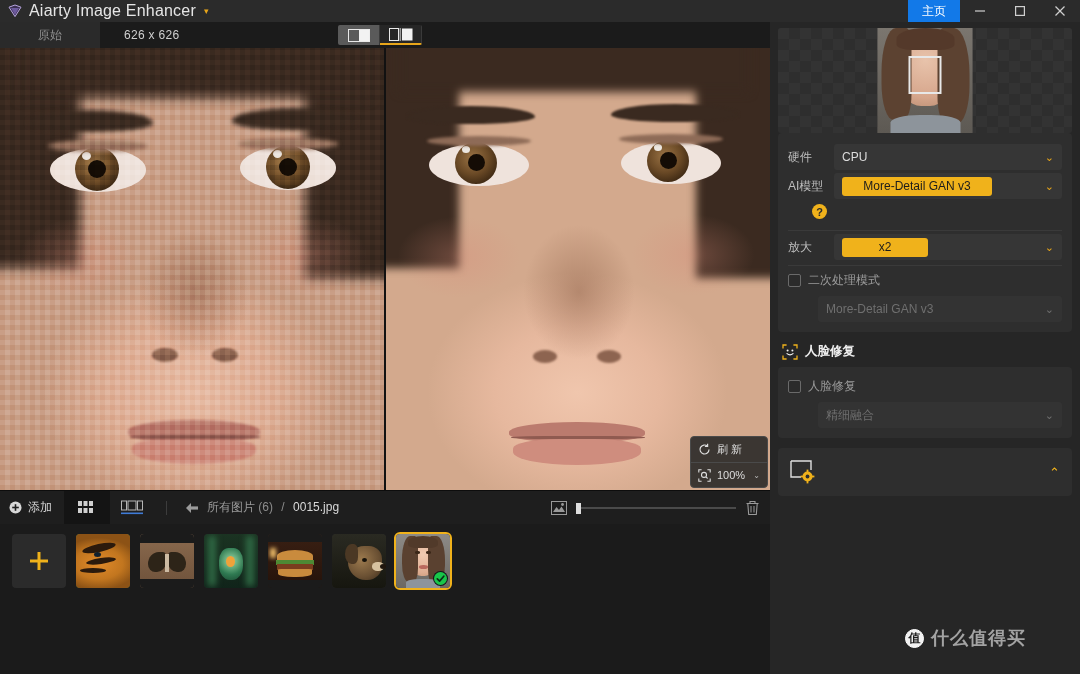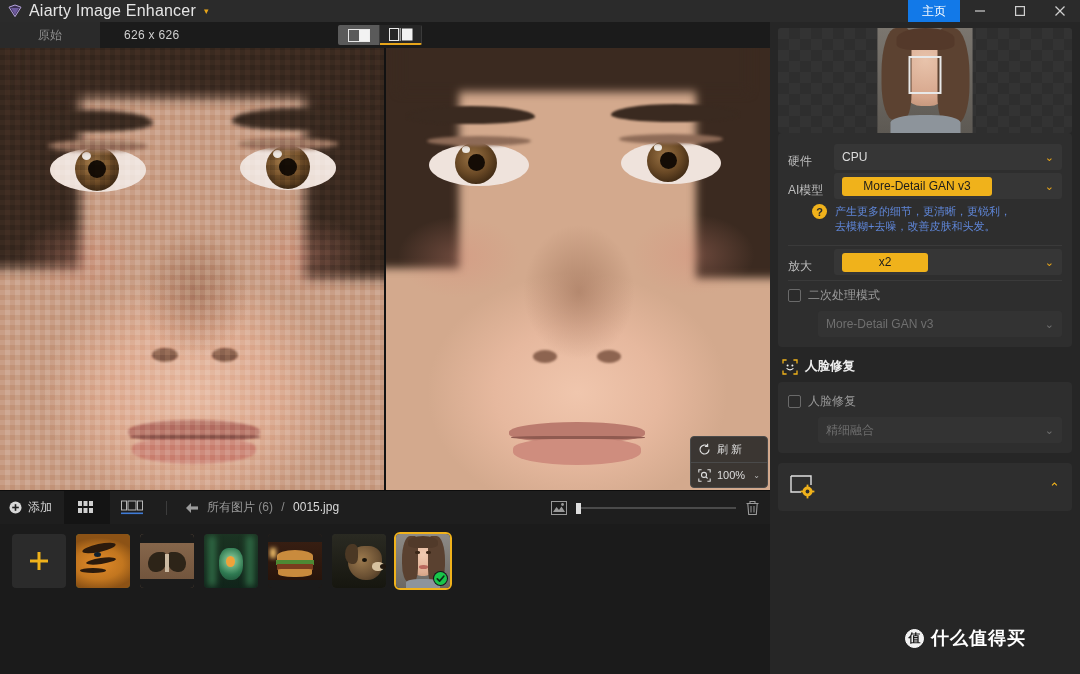--- a/index.html
+++ b/index.html
@@ -180,21 +180,21 @@
   }
   .nav-view{
     position:absolute; left:50%; transform:translateX(-50%); top:28px; width:33px; height:38px;
     border:2px solid #e8e8e8;
   }
   .sec-head{
     display:flex; align-items:center; gap:7px; padding:11px 0 7px 12px;
   }
   .sec-title{ font-size:12.5px; font-weight:bold; color:#f0f0f0; }
   .card{ margin:0 8px; background:#2e2e2e; border-radius:4px; padding:8px 10px; }
-  .row{ display:flex; align-items:flex-end; height:26px; margin:3px 0; }
+  .row{ display:flex; align-items:center; height:26px; margin:3px 0; }
   .row-label{ width:46px; font-size:12px; color:#bdbdbd; flex:0 0 auto; }
   .select{
     flex:1; height:26px; background:#363636; border-radius:3px; display:flex;
     align-items:center; padding:0 8px; cursor:pointer; position:relative;
   }
   .select.plain{ color:#dcdcdc; font-size:12px; }
   .select .caret{ margin-left:auto; color:#e8a61a; font-size:11px; }
   .pill{
     background:#f0b21b; color:#1c1c1c; font-size:12px; border-radius:3px;
     height:19px; display:flex; align-items:center; justify-content:center; padding:0 10px;
@@ -261,21 +261,21 @@
   
   .wm{
     position:absolute; left:905px; top:626px; display:flex; align-items:center; gap:7px;
     z-index:40; pointer-events:none;
   }
   .wm-badge{
     width:19px; height:19px; border-radius:50%; background:#f2f2f2; color:#1c1c1c;
     font-size:12px; font-weight:bold; display:flex; align-items:center; justify-content:center;
     border:1.5px solid #fff;
   }
-  .wm-text{ color:#ffffff; font-size:18px; font-weight:bold; letter-spacing:1px; }
+  .wm-text{ color:#a3a3a3; font-size:18px; font-weight:bold; letter-spacing:1px; }
 </style>
 </head>
 <body>
 
 <div class="app">
 
   <div class="titlebar">
     <div class="logo-mark">
       <svg width="14" height="14" viewBox="0 0 14 14">
         <path d="M1 3.2 L7 1 L13 3.2 L7 12.6 Z" fill="#3b2f52" stroke="#b9a7e0" stroke-width="1"></path>
@@ -584,24 +584,20 @@
       <div class="row">
         <div class="row-label">AI模型</div>
         <div class="select">
           <span class="pill wide">More-Detail GAN  v3</span>
           <span class="caret">⌄</span>
         </div>
       </div>
 
       <div class="desc-row">
         <div class="qmark">?</div>
-        <div class="desc">
-          <div>产生更多的细节，更清晰，更锐利，</div>
-          <div>去模糊+去噪，改善皮肤和头发。</div>
-        </div>
       </div>
 
       <div class="hr"></div>
 
       <div class="row">
         <div class="row-label">放大</div>
         <div class="select">
           <span class="pill narrow">x2</span>
           <span class="caret">⌄</span>
         </div>

